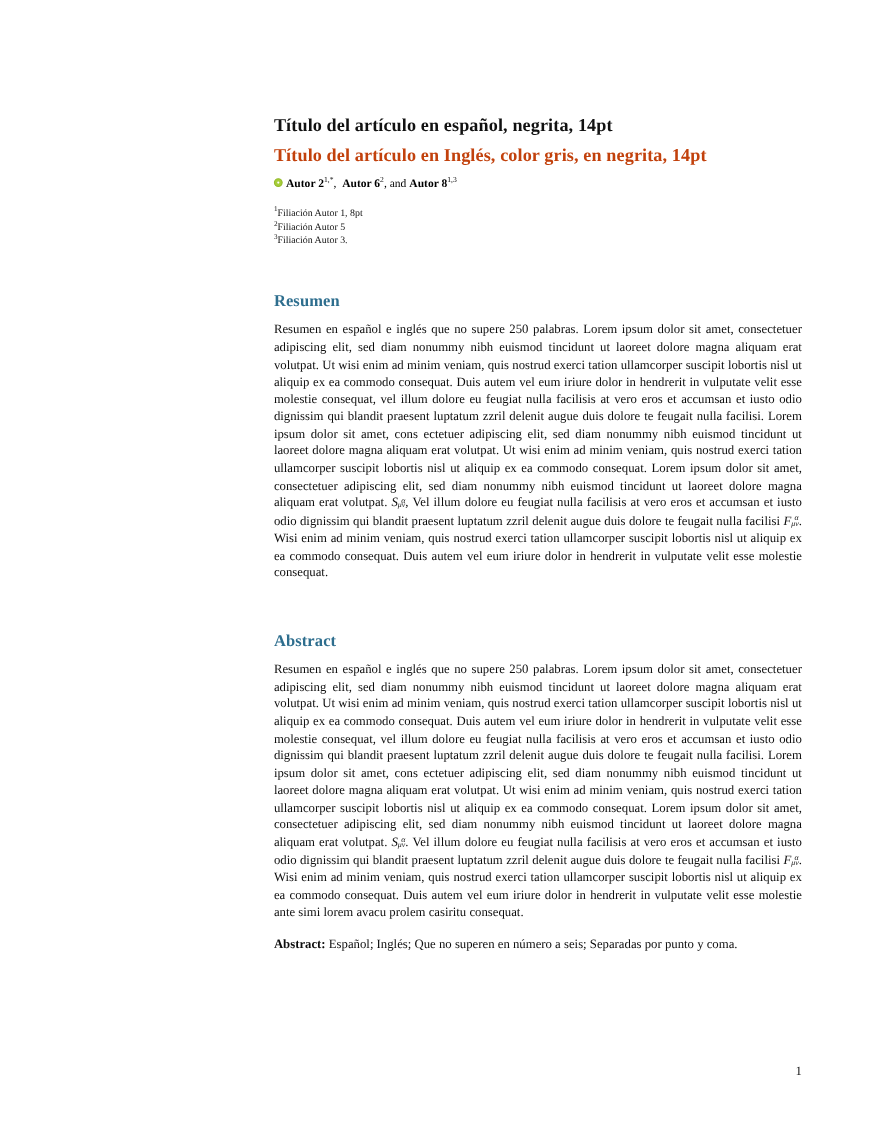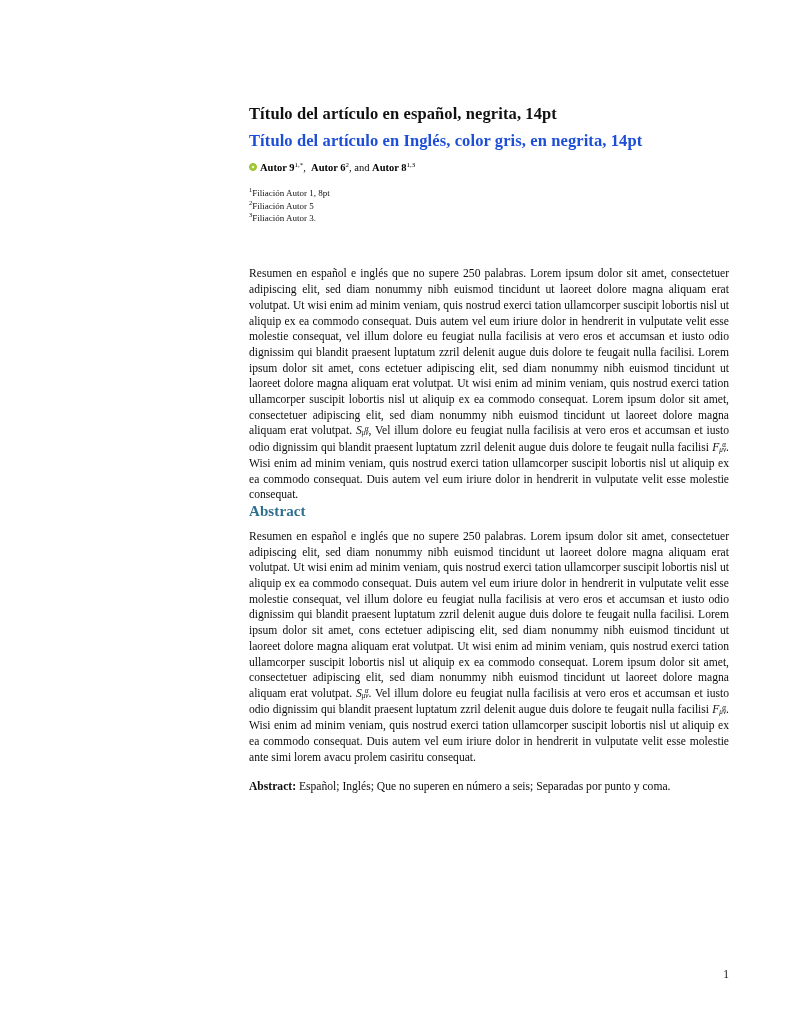--- a/index.html
+++ b/index.html
@@ -39,21 +39,21 @@
     line-height: 1.26;
     letter-spacing: 0.1px;
     color: #111111;
     margin: 0 0 6px 0;
   }
   .title-en {
     font-size: 16.5px;
     font-weight: bold;
     line-height: 1.26;
     letter-spacing: 0.1px;
-    color: #1d4ed8;
+    color: #c2410c;
     margin: 0 0 9px 0;
   }
 
   
   .authors {
     font-size: 10.5px;
     line-height: 1.3;
     margin: 0 0 13px 0;
     white-space: nowrap;
   }
@@ -107,21 +107,21 @@
   
   .section-heading {
     font-size: 15px;
     font-weight: bold;
     color: #2e6e8e;
     margin: 0 0 9px 0;
     letter-spacing: 0.1px;
   }
 
   .block-resumen { margin-top: 42px; }
-  .block-abstract { }
+  .block-abstract { margin-top: 46px; }
 
   
   .body-par {
     font-size: 11.6px;
     line-height: 1.355;
     text-align: justify;
     text-justify: inter-word;
     margin: 0;
     color: #0d0d0d;
     hyphens: none;
@@ -180,30 +180,31 @@
 <body>
 
 <div class="page">
   <div class="content">
 
     <h1 class="title-es">Título del artículo en español, negrita, 14pt</h1>
 
     <h2 class="title-en">Título del artículo en Inglés, color gris, en negrita, 14pt</h2>
 
     <div class="authors">
-      <span class="orcid-icon"></span><span class="author-name">Autor 9</span><sup class="mark">1,*</sup><span class="author-sep">,&nbsp; </span><span class="author-name">Autor 6</span><sup class="mark">2</sup><span class="author-sep">, and </span><span class="author-name">Autor 8</span><sup class="mark">1,3</sup>
+      <span class="orcid-icon"></span><span class="author-name">Autor 2</span><sup class="mark">1,*</sup><span class="author-sep">,&nbsp; </span><span class="author-name">Autor 6</span><sup class="mark">2</sup><span class="author-sep">, and </span><span class="author-name">Autor 8</span><sup class="mark">1,3</sup>
     </div>
 
     <div class="affils">
       <div><sup>1</sup><span>Filiación Autor 1, 8pt</span></div>
       <div><sup>2</sup><span>Filiación Autor 5</span></div>
       <div><sup>3</sup><span>Filiación Autor 3.</span></div>
     </div>
 
     <div class="block-resumen">
+      <div class="section-heading">Resumen</div>
 
       <p class="body-par"><span>Resumen en español e inglés que no supere 250 palabras. Lorem ipsum dolor sit amet, consectetuer adipiscing elit, sed diam nonummy nibh euismod tincidunt ut laoreet dolore magna aliquam erat volutpat. Ut wisi enim ad minim veniam, quis nostrud exerci tation ullamcorper suscipit lobortis nisl ut aliquip ex ea commodo consequat. Duis autem vel eum iriure dolor in hendrerit in vulputate velit esse molestie consequat, vel illum dolore eu feugiat nulla facilisis at vero eros et accumsan et iusto odio dignissim qui blandit praesent luptatum zzril delenit augue duis dolore te feugait nulla facilisi. Lorem ipsum dolor sit amet, cons ectetuer adipiscing elit, sed diam nonummy nibh euismod tincidunt ut laoreet dolore magna aliquam erat volutpat. Ut wisi enim ad minim veniam, quis nostrud exerci tation ullamcorper suscipit lobortis nisl ut aliquip ex ea commodo consequat. Lorem ipsum dolor sit amet, consectetuer adipiscing elit, sed diam nonummy nibh euismod tincidunt ut laoreet dolore magna aliquam erat volutpat. </span><span class="math"><span class="base">S</span><span class="scripts"><span class="sup">α</span><span class="sub">μν</span></span></span><span>, Vel illum dolore eu feugiat nulla facilisis at vero eros et accumsan et iusto odio dignissim qui blandit praesent luptatum zzril delenit augue duis dolore te feugait nulla facilisi </span><span class="math"><span class="base">F</span><span class="scripts"><span class="sup">α</span><span class="sub">μν</span></span></span><span>. Wisi enim ad minim veniam, quis nostrud exerci tation ullamcorper suscipit lobortis nisl ut aliquip ex ea commodo consequat. Duis autem vel eum iriure dolor in hendrerit in vulputate velit esse molestie consequat.</span></p>
 
     </div>
 
     <div class="block-abstract">
       <div class="section-heading">Abstract</div>
 
       <p class="body-par"><span>Resumen en español e inglés que no supere 250 palabras. Lorem ipsum dolor sit amet, consectetuer adipiscing elit, sed diam nonummy nibh euismod tincidunt ut laoreet dolore magna aliquam erat volutpat. Ut wisi enim ad minim veniam, quis nostrud exerci tation ullamcorper suscipit lobortis nisl ut aliquip ex ea commodo consequat. Duis autem vel eum iriure dolor in hendrerit in vulputate velit esse molestie consequat, vel illum dolore eu feugiat nulla facilisis at vero eros et accumsan et iusto odio dignissim qui blandit praesent luptatum zzril delenit augue duis dolore te feugait nulla facilisi. Lorem ipsum dolor sit amet, cons ectetuer adipiscing elit, sed diam nonummy nibh euismod tincidunt ut laoreet dolore magna aliquam erat volutpat. Ut wisi enim ad minim veniam, quis nostrud exerci tation ullamcorper suscipit lobortis nisl ut aliquip ex ea commodo consequat. Lorem ipsum dolor sit amet, consectetuer adipiscing elit, sed diam nonummy nibh euismod tincidunt ut laoreet dolore magna aliquam erat volutpat. </span><span class="math"><span class="base">S</span><span class="scripts"><span class="sup">α</span><span class="sub">μν</span></span></span><span>. Vel illum dolore eu feugiat nulla facilisis at vero eros et accumsan et iusto odio dignissim qui blandit praesent luptatum zzril delenit augue duis dolore te feugait nulla facilisi </span><span class="math"><span class="base">F</span><span class="scripts"><span class="sup">α</span><span class="sub">μν</span></span></span><span>. Wisi enim ad minim veniam, quis nostrud exerci tation ullamcorper suscipit lobortis nisl ut aliquip ex ea commodo consequat. Duis autem vel eum iriure dolor in hendrerit in vulputate velit esse molestie ante simi lorem avacu prolem casiritu consequat.</span></p>
 

